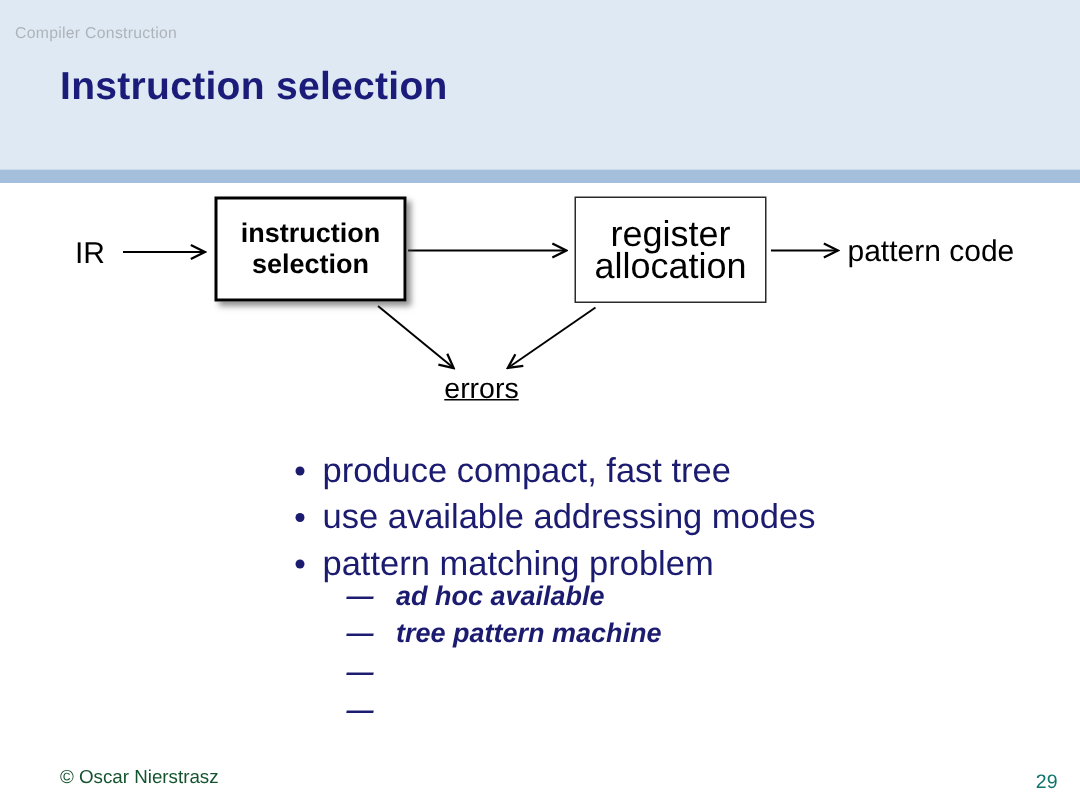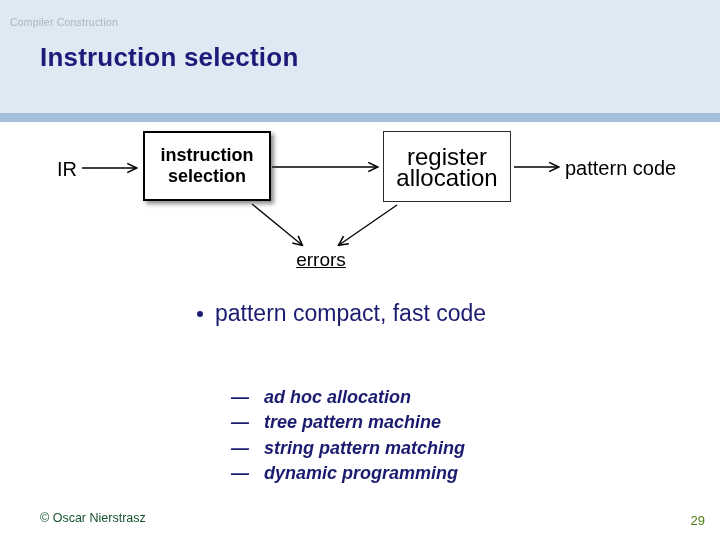--- a/index.html
+++ b/index.html
@@ -9,39 +9,39 @@
   }
   
   .header{position:absolute;left:0;top:0;width:720px;height:113px;background:#dee9f4;padding-left:45px;}
   .breadcrumb{position:absolute;left:10px;top:16px;font-size:10.5px;color:#aeb3b9;letter-spacing:.2px;}
   .title{position:absolute;left:40px;top:42px;margin:0;font-size:26px;font-weight:bold;color:#1b1b7a;letter-spacing:.2px;}
   .band{position:absolute;left:0;top:113px;width:720px;height:9px;background:#a3bfdc;}
   
   .diagram{position:absolute;left:0;top:0;width:720px;height:540px;pointer-events:none;}
   .arrows{position:absolute;left:0;top:0;}
   .dlabel{position:absolute;color:#000;white-space:nowrap;}
-  .lbl-ir{left:50px;top:158px;width:34px;font-size:20px;text-align:center;}
+  .lbl-ir{left:50px;top:158px;width:34px;font-size:20px;text-align:left;}
   .lbl-mc{left:565px;top:157px;font-size:20px;}
   .lbl-err{left:292px;top:249px;width:58px;font-size:19px;text-align:center;text-decoration:underline;}
   .dbox{position:absolute;background:#fff;display:flex;align-items:center;justify-content:center;
     text-align:center;color:#000;line-height:21px;}
   .box1{left:143px;top:131px;width:124px;height:66px;border:2px solid #000;
     box-shadow:3px 3px 4px rgba(70,70,70,.6);font-weight:bold;font-size:18px;}
   .box2{left:383px;top:131px;width:126px;height:69px;border:1.5px solid #2b2b2b;font-size:24px;}
   .dbox .boxlabel{display:block;width:112px;}
   
   .bullets{position:absolute;left:196px;top:298px;color:#1b1b70;}
   .b-item{display:flex;align-items:flex-start;line-height:31px;font-size:23px;white-space:nowrap;}
   .dot{flex:0 0 auto;width:6px;height:6px;border-radius:50%;background:#1b1b70;margin:13px 12px 0 1px;}
   .subbullets{position:absolute;left:231px;top:385px;color:#1b1b70;}
   .s-item{display:flex;line-height:25.4px;font-size:18px;font-style:italic;font-weight:bold;white-space:nowrap;}
   .dash{flex:0 0 33px;font-weight:bold;}
   
   .footer-left{position:absolute;left:40px;top:511px;font-size:12.5px;color:#14532d;}
-  .footer-right{position:absolute;right:15px;top:513px;font-size:13px;color:#4d7c0f;}
+  .footer-right{position:absolute;right:15px;top:513px;font-size:13px;color:#0f766e;}
 </style>
 </head>
 <body>
 
 <div class="slide">
 
   <div class="header">
     <div class="breadcrumb">Compiler Construction</div>
     <h1 class="title">Instruction selection</h1>
   </div>
@@ -71,39 +71,45 @@
       <span class="boxlabel">register allocation</span>
     </div>
 
     <div class="dlabel lbl-mc">pattern code</div>
     <div class="dlabel lbl-err">errors</div>
   </div>
 
   <div class="bullets">
     <div class="b-item">
       <span class="dot"></span>
-      <span>pattern compact, fast code</span>
+      <span>produce compact, fast tree</span>
+    </div>
+    <div class="b-item">
+      <span class="dot"></span>
+      <span>use available addressing modes</span>
+    </div>
+    <div class="b-item">
+      <span class="dot"></span>
+      <span>pattern matching problem</span>
     </div>
   </div>
 
   <div class="subbullets">
     <div class="s-item">
       <span class="dash">—</span>
-      <span>ad hoc allocation</span>
+      <span>ad hoc available</span>
     </div>
     <div class="s-item">
       <span class="dash">—</span>
       <span>tree pattern machine</span>
     </div>
     <div class="s-item">
       <span class="dash">—</span>
-      <span>string pattern matching</span>
     </div>
     <div class="s-item">
       <span class="dash">—</span>
-      <span>dynamic programming</span>
     </div>
   </div>
 
   <div class="footer-left">© Oscar Nierstrasz</div>
   <div class="footer-right">29</div>
 
 </div>
 
 </body></html>

